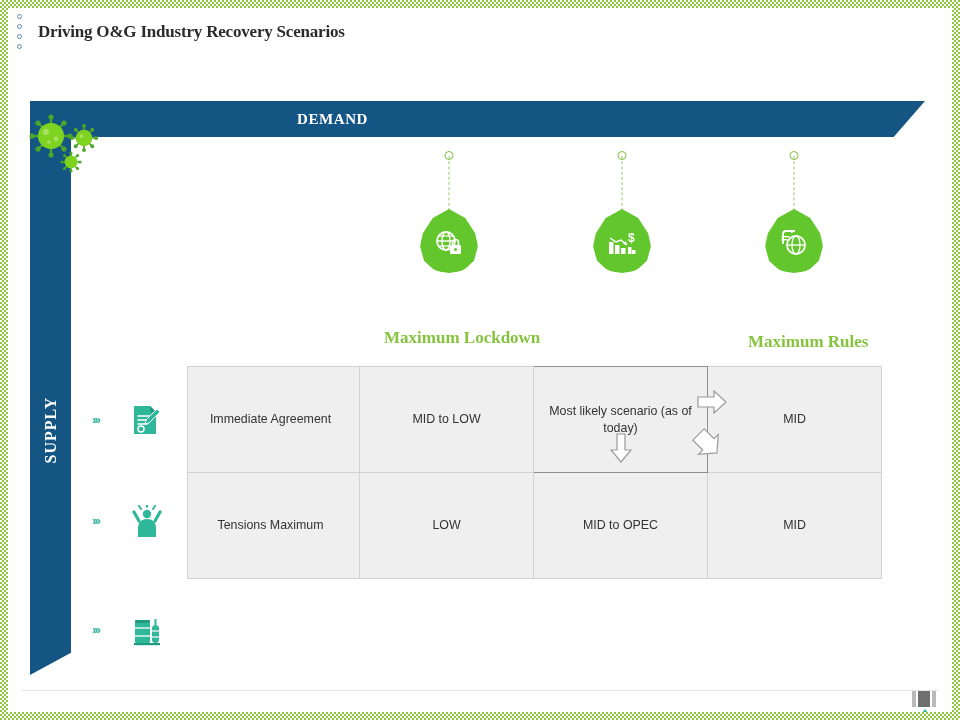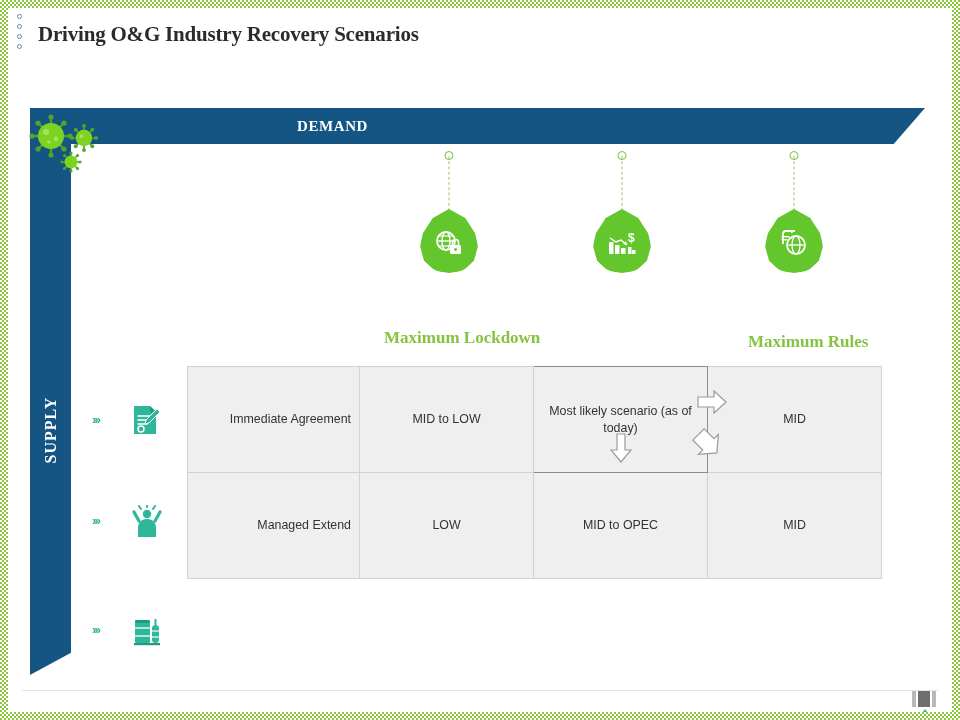--- a/index.html
+++ b/index.html
@@ -50,41 +50,41 @@
     background: #ffffff;
   }
 
   
   .title {
     position: absolute;
     left: 30px;
     top: 14px;
     font-family: "Liberation Serif", serif;
     font-weight: bold;
-    font-size: 21px;
+    font-size: 17px;
     color: #2b2b2b;
     letter-spacing: -0.2px;
     white-space: nowrap;
   }
   .subtitle {
     position: absolute;
     left: 29px;
     top: 58px;
     width: 872px;
     font-size: 11.6px;
     font-weight: bold;
     line-height: 1.45;
     color: #1d1d1d;
   }
 
   
   .demand-banner {
     position: absolute;
     left: 22px;
-    top: 100px;
+    top: 93px;
     width: 895px;
     height: 36px;
     background: #145584;
     clip-path: polygon(0 0, 100% 0, 96.5% 100%, 0 100%);
     display: flex;
     align-items: center;
     justify-content: center;
   }
   .demand-banner .lbl {
     font-family: "Liberation Serif", serif;
@@ -197,21 +197,21 @@
     border: 1px solid #d2d2d2;
     height: 106px;
     font-size: 12.4px;
     color: #333333;
     text-align: center;
     vertical-align: middle;
     padding: 4px 8px;
     position: relative;
   }
   .matrix td.rowhead {
-    text-align: right;
+    text-align: center;
     padding-left: 2px;
   }
   .matrix col.c-head { width: 172px; }
   .matrix col.c-a    { width: 174px; }
   .matrix col.c-b    { width: 174px; }
   .matrix col.c-c    { width: 174px; }
 
   .matrix td.highlight {
     border: 1.5px solid #8d8d8d;
   }
@@ -442,21 +442,21 @@
                 <polygon points="7,1 15,1 15,17 21,17 11,29 1,17 7,17" fill="#ffffff" stroke="#9a9a9a" stroke-width="1.2"></polygon>
               </svg>
             </span>
           </td>
           <td>
             <span class="cell-text">MID</span>
           </td>
         </tr>
         <tr>
           <td class="rowhead">
-            <span class="cell-text">Managed Extend</span>
+            <span class="cell-text">Tensions Maximum</span>
           </td>
           <td>
             <span class="cell-text">LOW</span>
           </td>
           <td>
             <span class="cell-text">MID to OPEC</span>
           </td>
           <td>
             <span class="cell-text">MID</span>
           </td>

